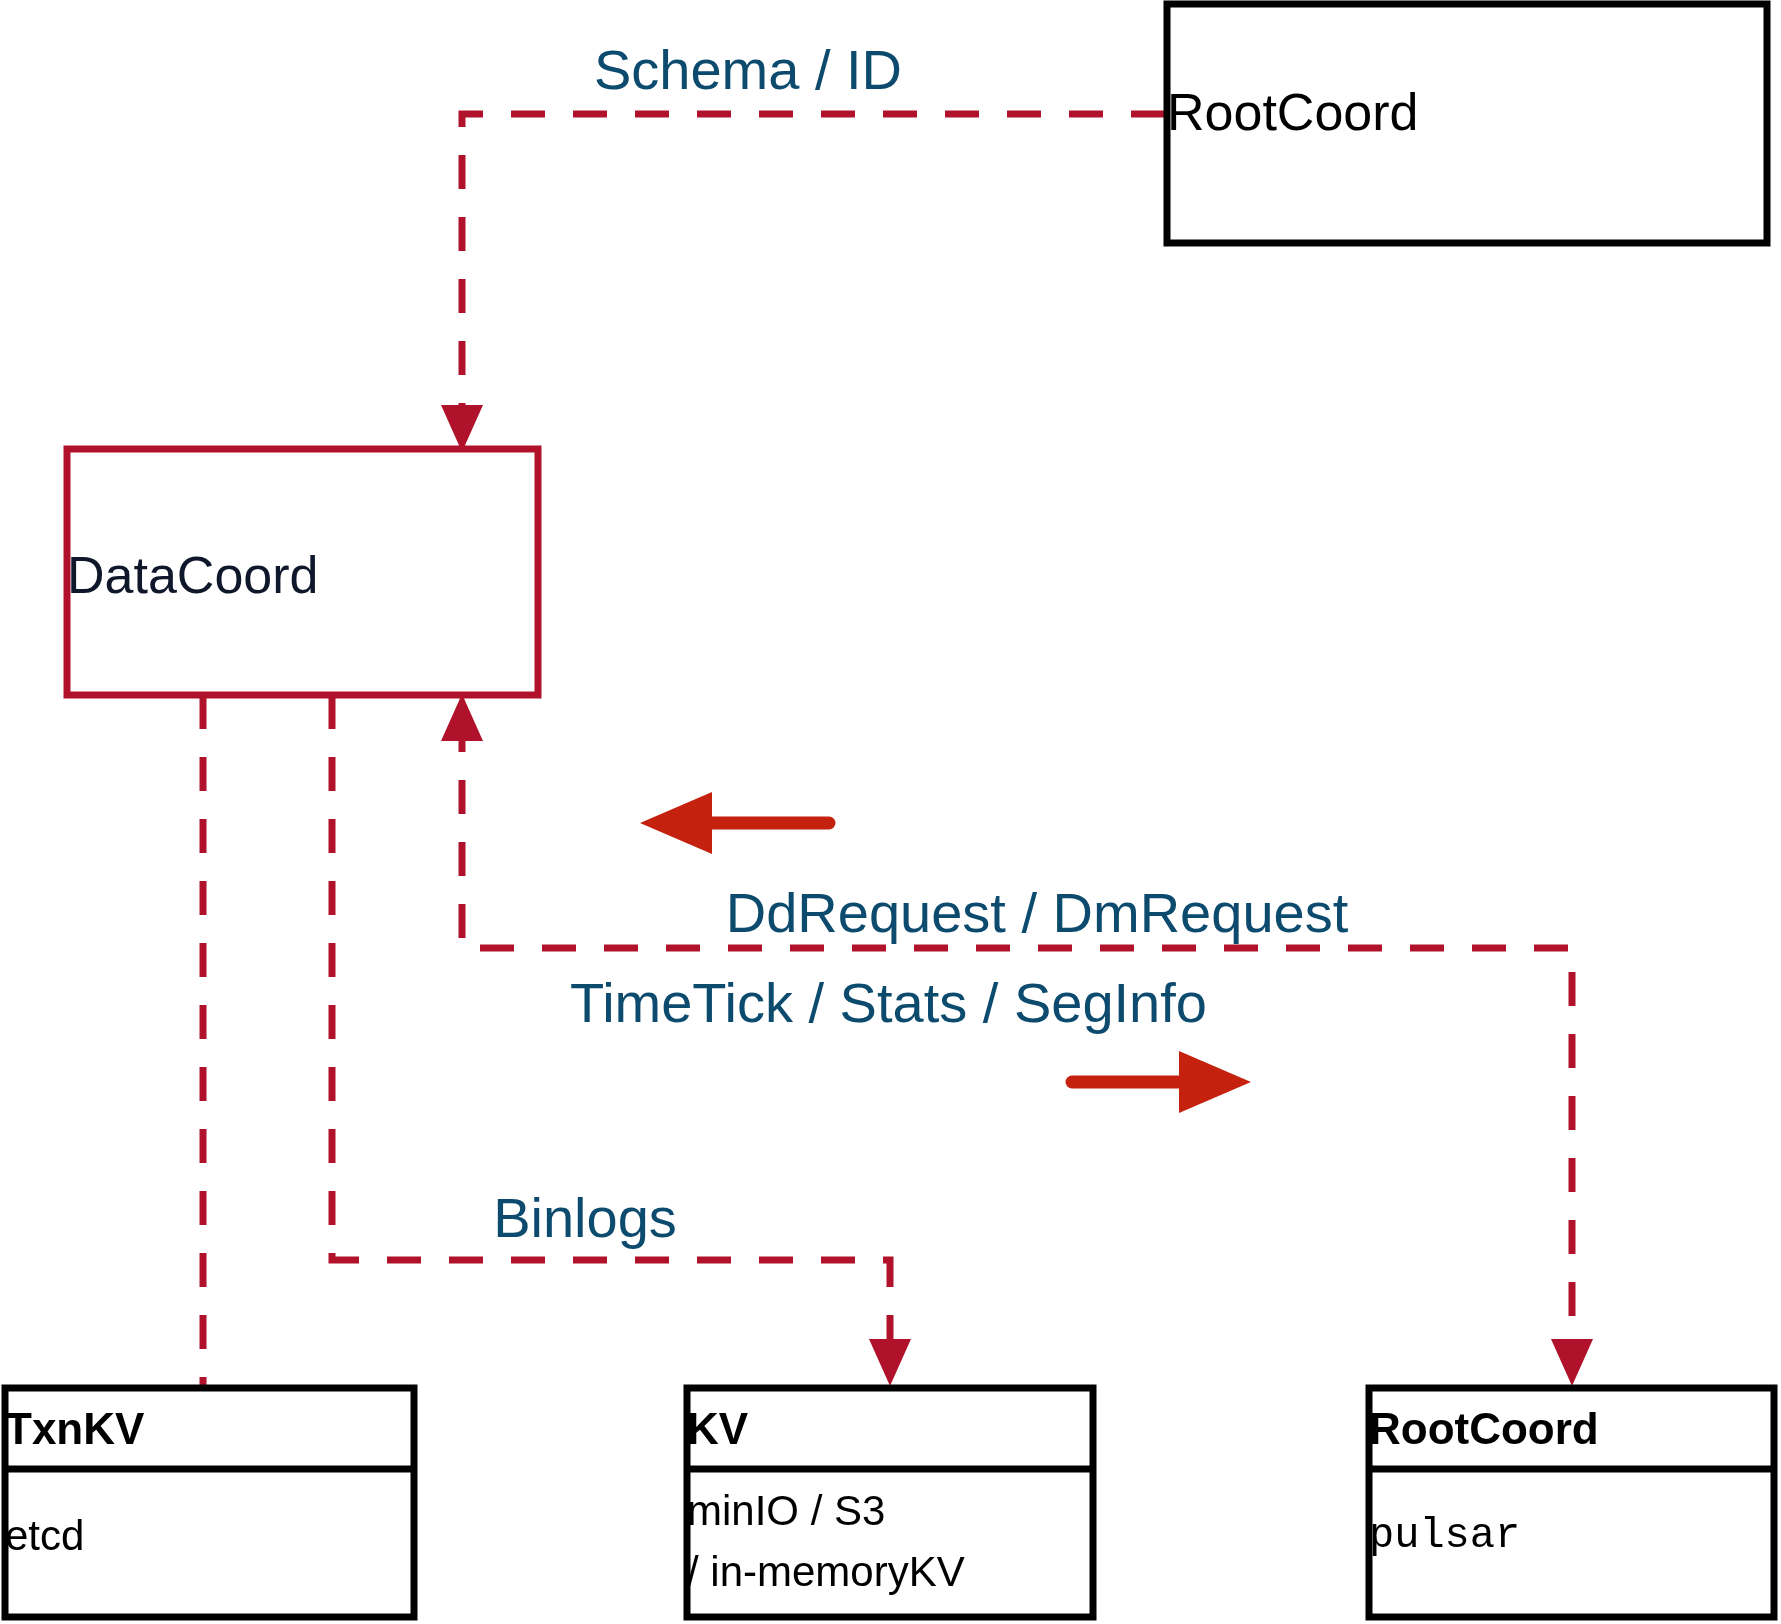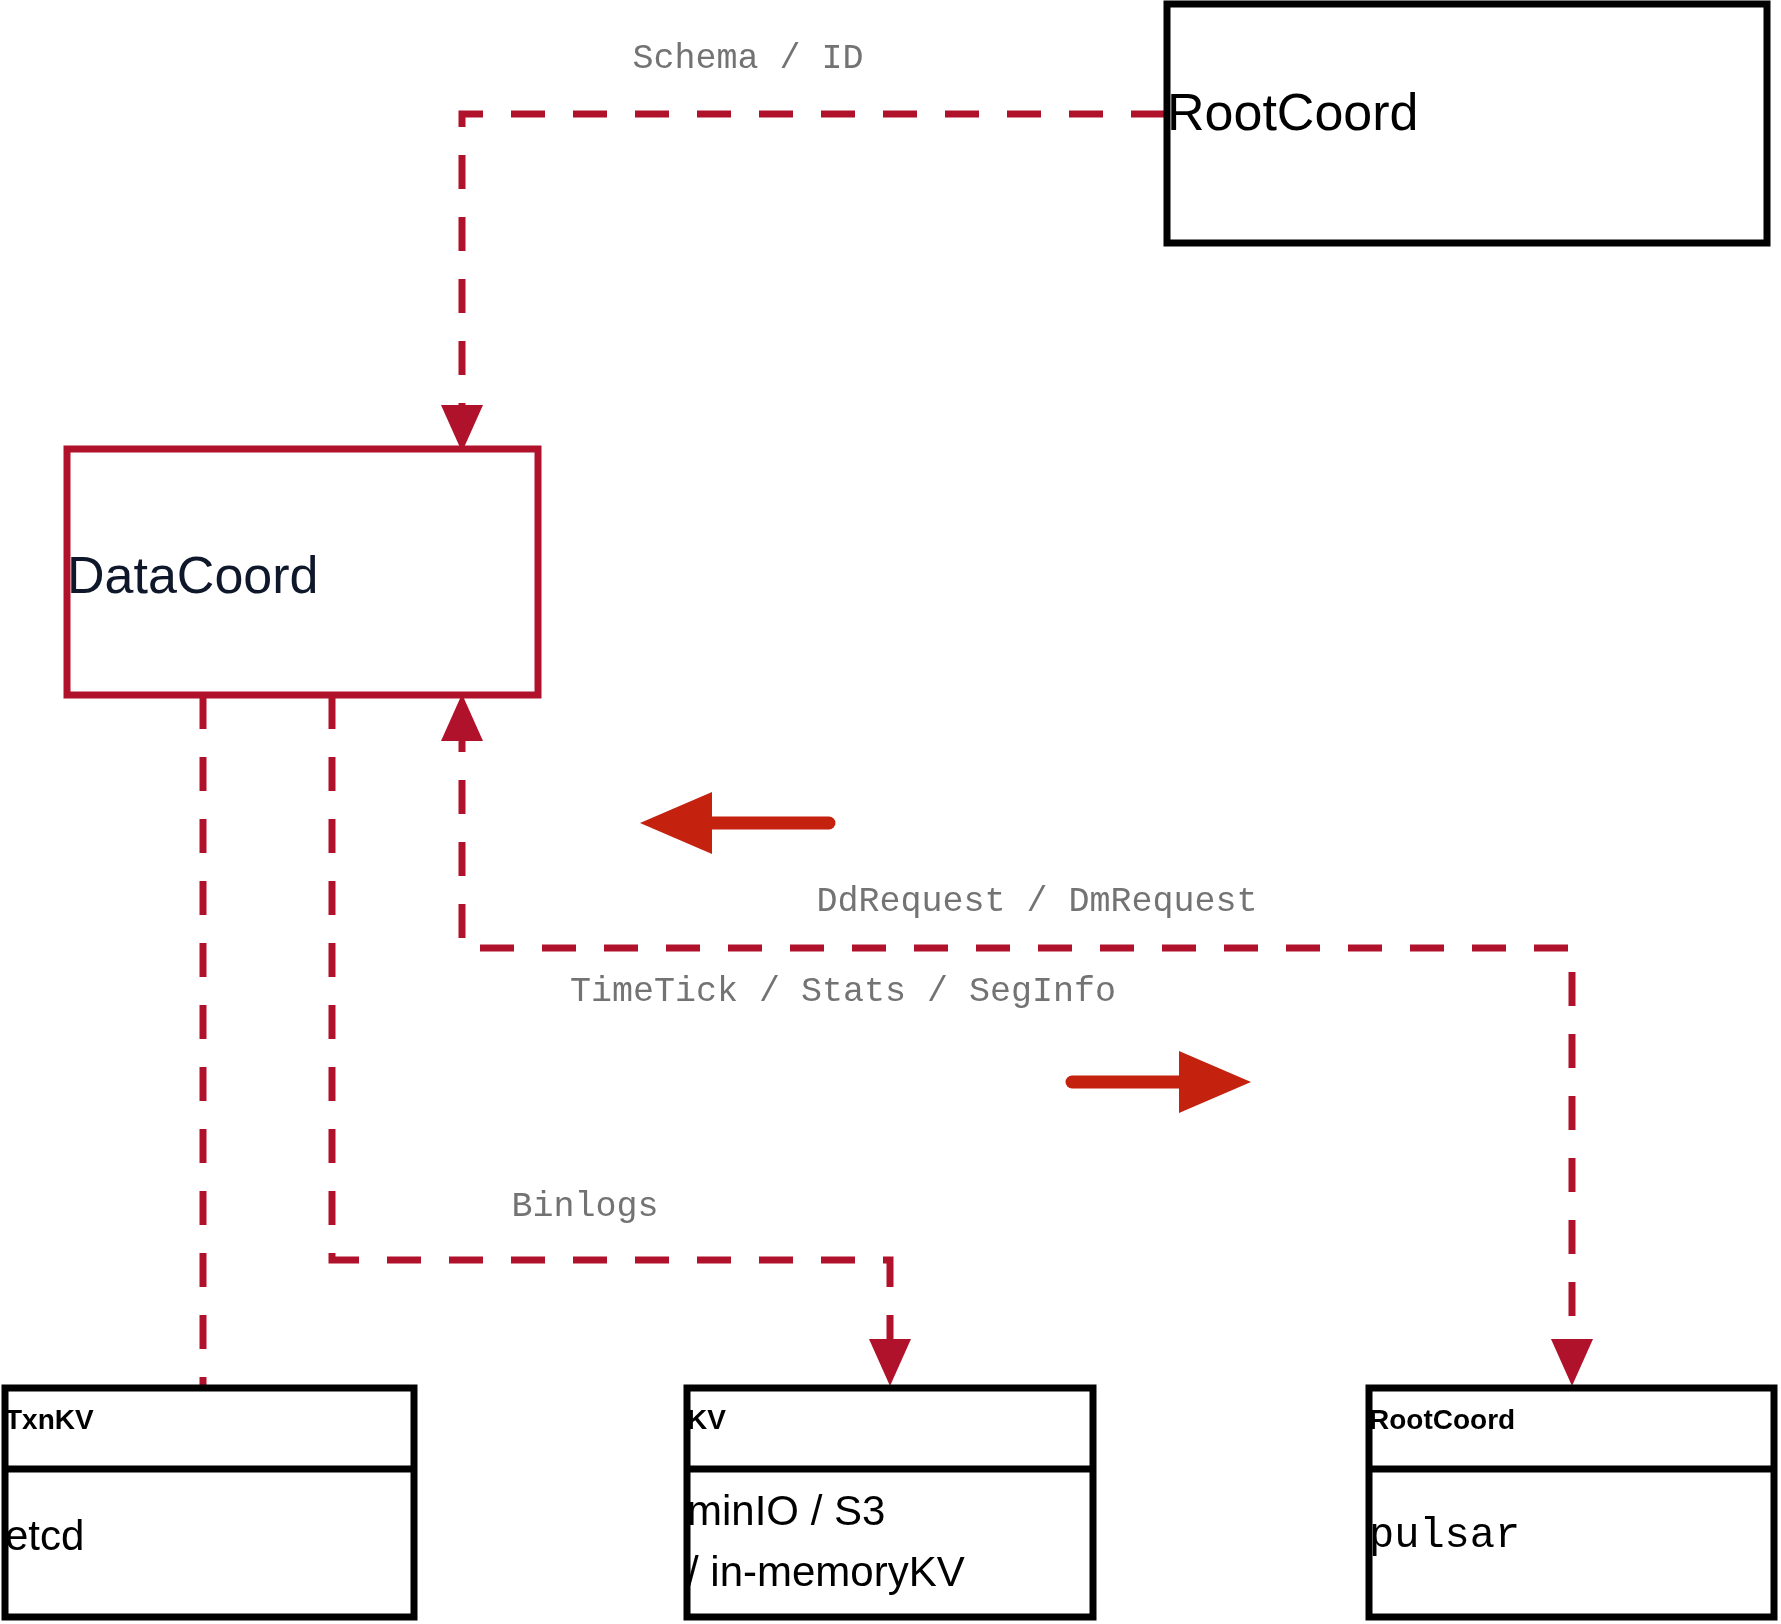--- a/index.html
+++ b/index.html
@@ -1,21 +1,21 @@
 <!DOCTYPE html>
 <html><head>
 <meta charset="utf-8">
 <style>
   html,body{margin:0;padding:0;background:#ffffff;}
   body{font-family:"Liberation Sans",sans-serif;}
   #stage{position:relative;width:1781px;height:1624px;background:#fff;overflow:hidden;}
   svg.layer{position:absolute;left:0;top:0;width:1781px;height:1624px;}
-  .lbl{position:absolute;white-space:nowrap;color:#737373;font-size:35px;line-height:1;font-family:Liberation Mono, monospace;}
+  .lbl{position:absolute;white-space:nowrap;color:#0c4a6e;font-size:56px;line-height:1;}
   .boxlabel{position:absolute;white-space:nowrap;text-align:left;}
-  .node-title{font-size:28px;}
+  .node-title{font-size:44px;}
   .node-title.bold{font-weight:bold;}
   .node-sub{font-size:42px;}
   .dc-label{font-size:52px;color:#0f172a;}
   .rc-label{font-size:52px;color:#000;}
 </style>
 </head>
 <body>
 
 <div id="stage">
 

